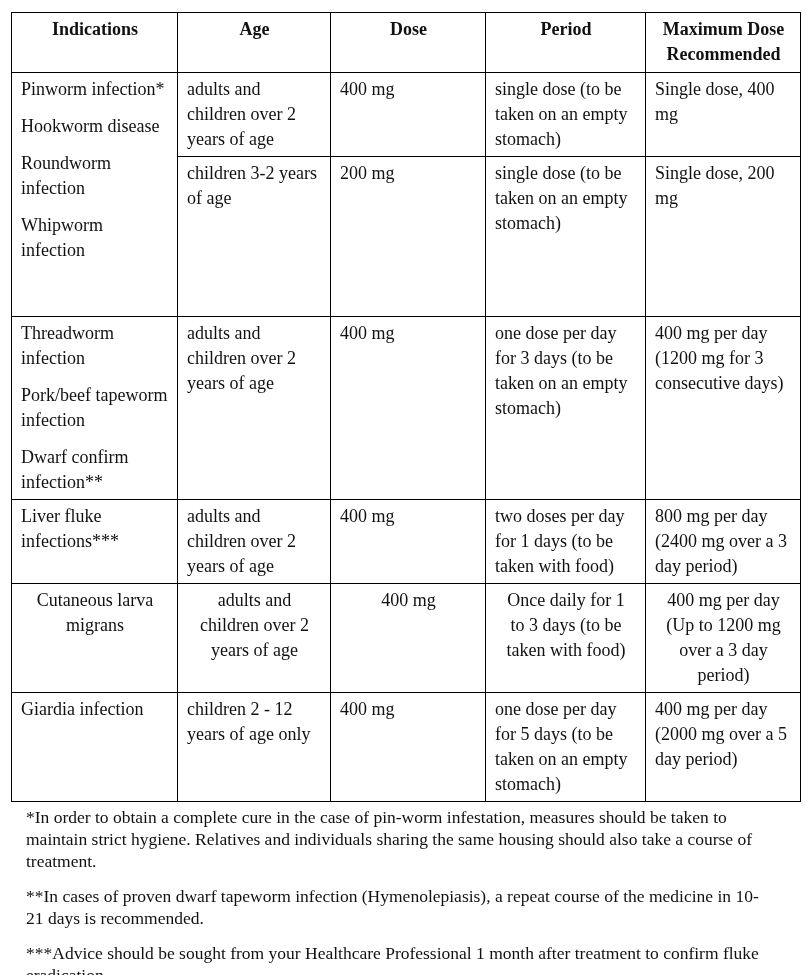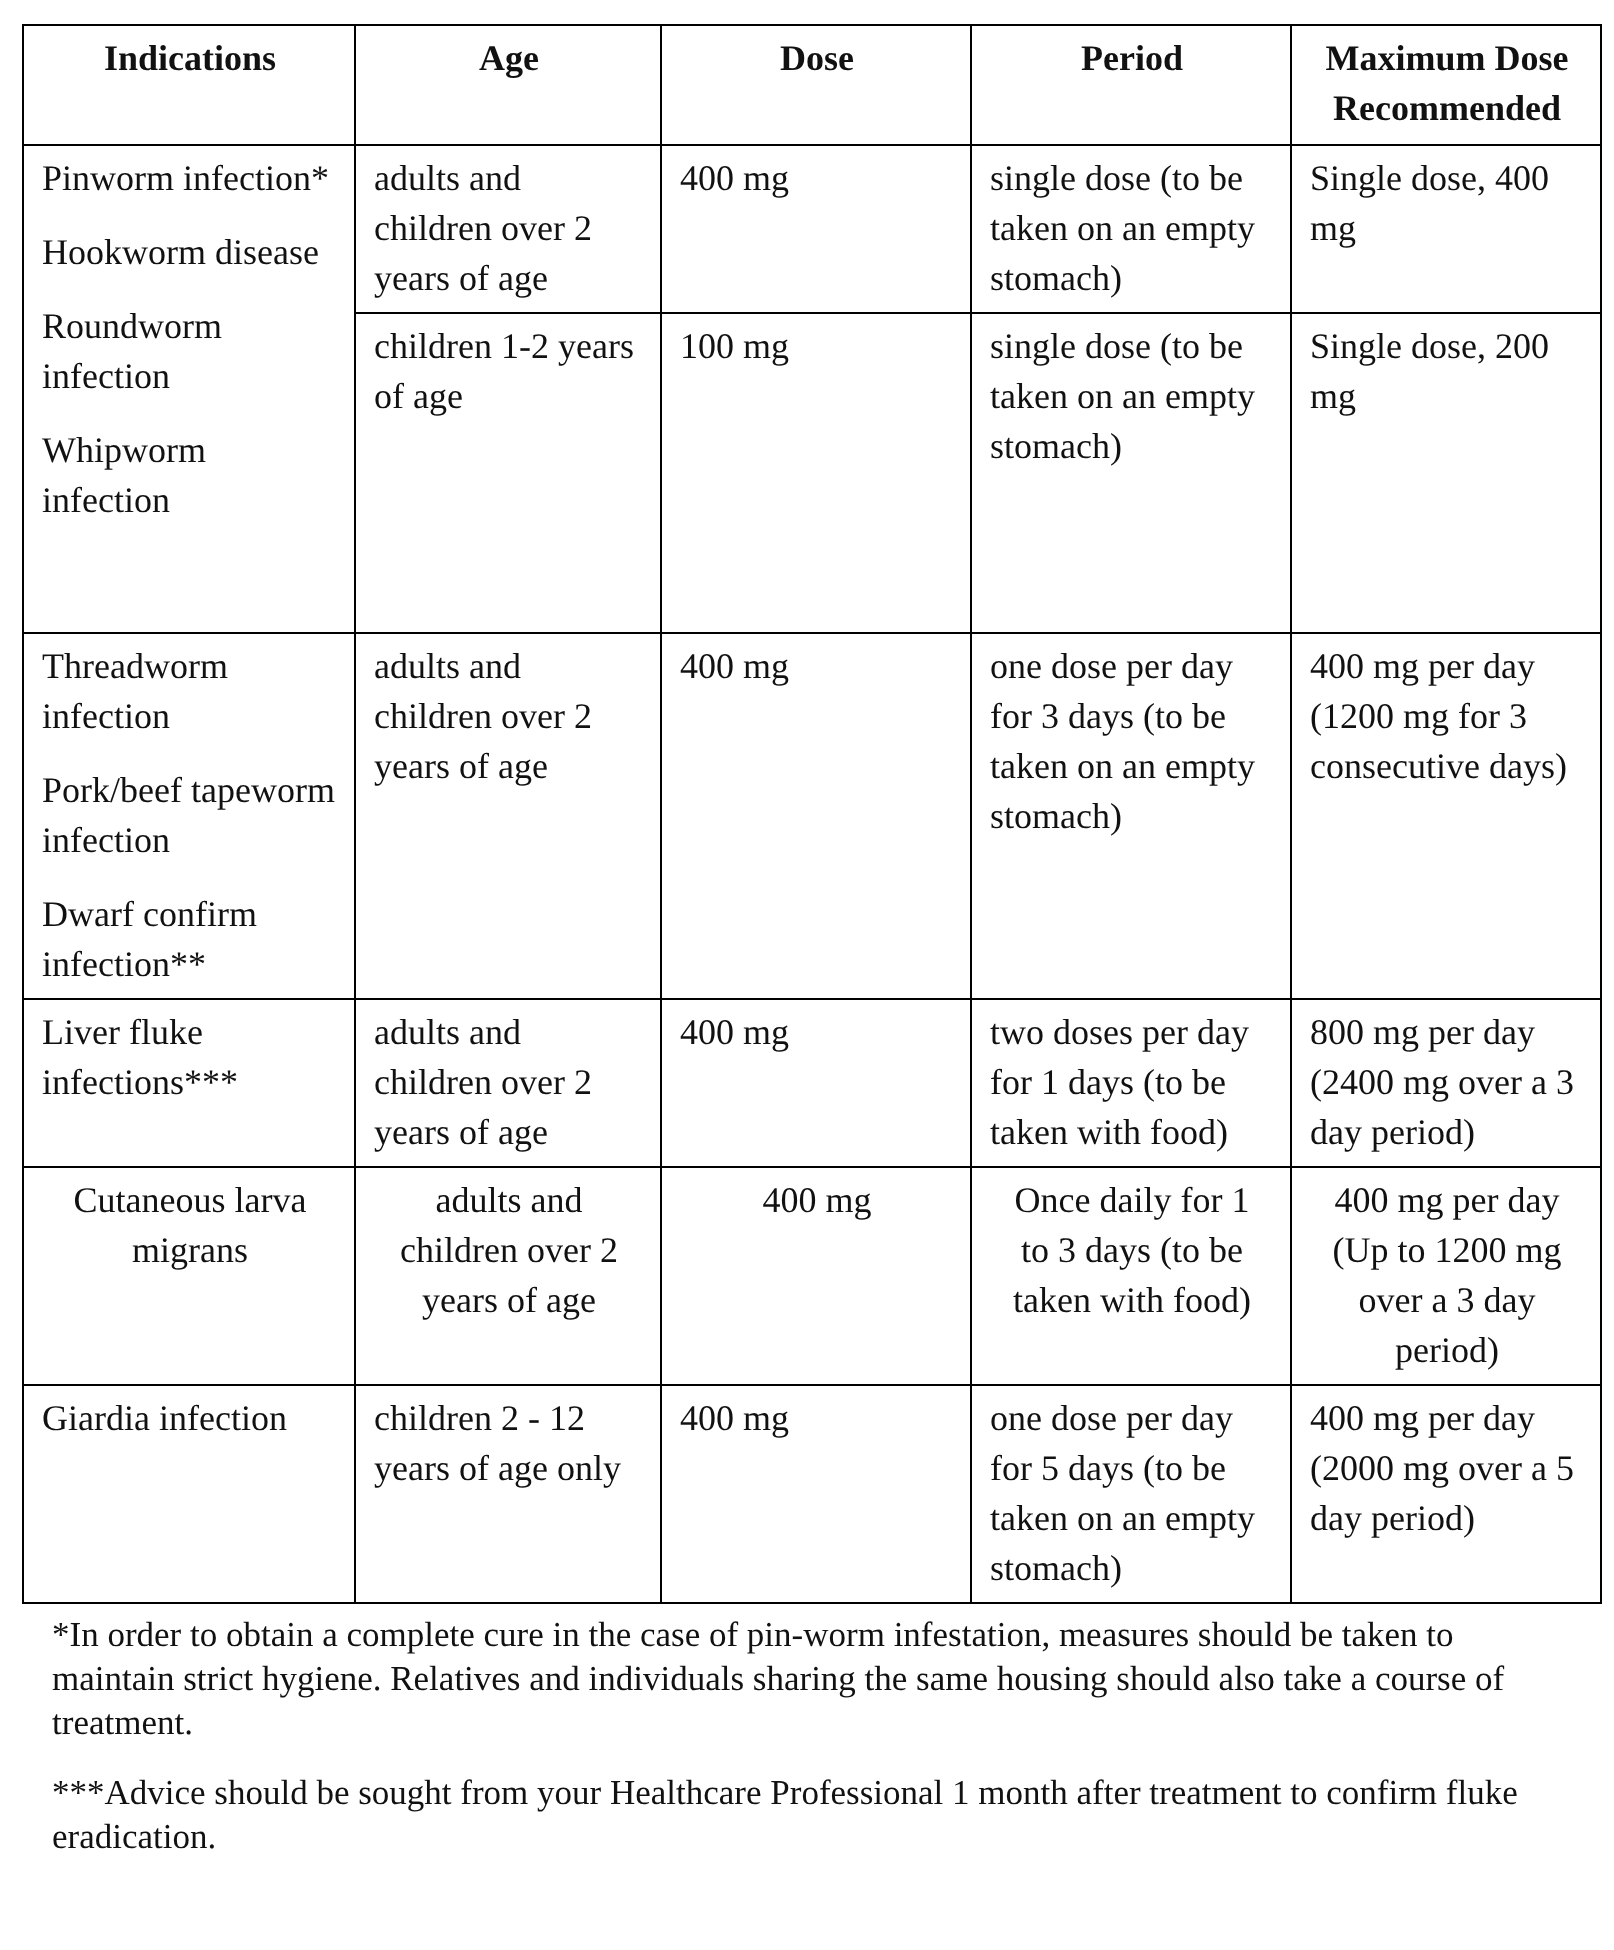--- a/index.html
+++ b/index.html
@@ -101,23 +101,23 @@
 years of age</td>
         <td class="pre">400 mg</td>
         <td class="pre">single dose (to be
 taken on an empty
 stomach)</td>
         <td class="pre">Single dose, 400
 mg</td>
       </tr>
 
       <tr class="h-r1b">
-        <td class="pre">children 1-2 years
+        <td class="pre">children 3-2 years
 of age</td>
-        <td class="pre">100 mg</td>
+        <td class="pre">200 mg</td>
         <td class="pre">single dose (to be
 taken on an empty
 stomach)</td>
         <td class="pre">Single dose, 200
 mg</td>
       </tr>
 
       <tr class="h-r2">
         <td>
           <div class="ind-item">Threadworm
@@ -190,17 +190,19 @@
 (2000 mg over a 5
 day period)</td>
       </tr>
     </tbody>
   </table>
 
   <div class="footnotes">
     <p>*In order to obtain a complete cure in the case of pin-worm infestation, measures should be taken to
 maintain strict hygiene. Relatives and individuals sharing the same housing should also take a course of
 treatment.</p>
+    <p>**In cases of proven dwarf tapeworm infection (Hymenolepiasis), a repeat course of the medicine in 10-
+21 days is recommended.</p>
     <p>***Advice should be sought from your Healthcare Professional 1 month after treatment to confirm fluke
 eradication.</p>
   </div>
 
 </div>
 
 </body></html>

